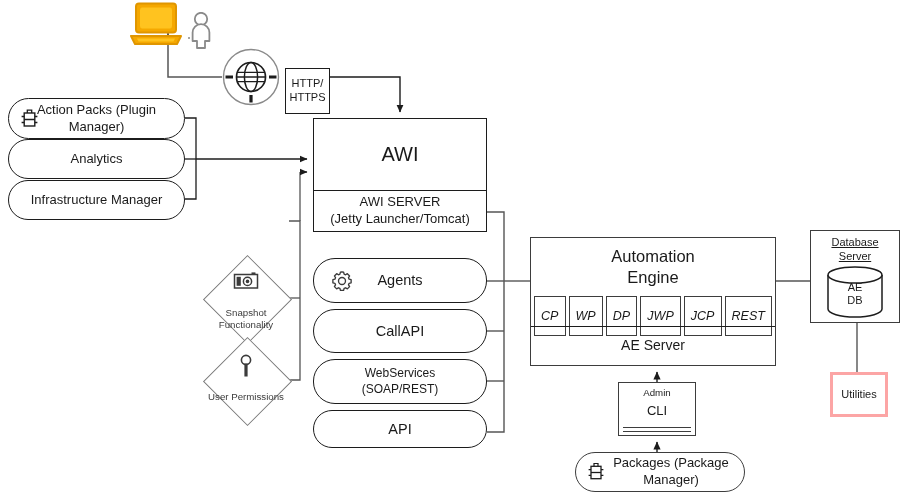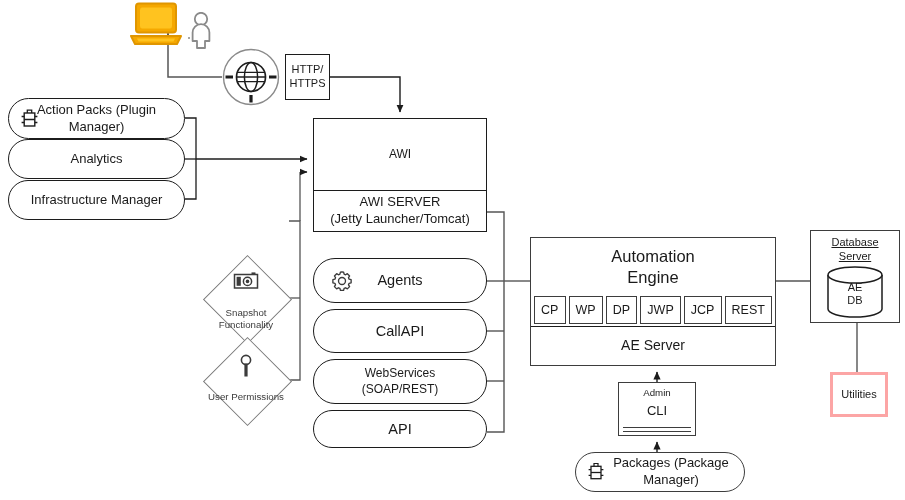--- a/index.html
+++ b/index.html
@@ -43,21 +43,21 @@
   }
   .lbl {
     line-height: 1.28;
     white-space: pre-line;
     pointer-events: none;
   }
   .f15 { font-size: 14.5px; }
   .f13 { font-size: 13px; }
   .f11 { font-size: 11px; }
   .f10 { font-size: 9.7px; }
-  .f18 { font-size: 12px; }
+  .f18 { font-size: 20px; }
   .f17 { font-size: 16.5px; }
 
   
   #np-action  { left: 8px;  top: 98px;  width: 177px; height: 41px; }
   #np-analytics { left: 8px; top: 139px; width: 177px; height: 40px; }
   #np-infra   { left: 8px;  top: 180px; width: 177px; height: 40px; }
 
   .pkg-icon {
     position: absolute;
     left: 12px;
@@ -145,24 +145,25 @@
     border: 1.4px solid #3d3d3d;
     display: block;
   }
   #np-ae .ae-title {
     position: absolute; left: 0; right: 0; top: 0; height: 58px;
     display: flex; align-items: center; justify-content: center;
     line-height: 1.22;
     white-space: pre-line;
   }
   #np-ae .ae-ports {
-    position: absolute; left: 0; right: 0; top: 58px; height: 28px;
+    position: absolute; left: 0; right: 0; top: 58px; height: 40px;
     display: flex; align-items: stretch;
     padding: 0 3px;
     box-sizing: border-box;
+    font-style: italic;
   }
   #np-ae .port {
     flex: 1 1 auto;
     border: 1.2px solid #3d3d3d;
     margin-right: 3px;
     display: flex; align-items: center; justify-content: center;
     font-size: 12.5px;
     background: #ffffff;
   }
   #np-ae .port:last-child { margin-right: 0; }
@@ -223,21 +224,21 @@
     border-radius: 20px;
   }
   #np-packages .pkg-icon2 {
     position: absolute; left: 12px; top: 50%; transform: translateY(-50%);
     width: 16px; height: 20px;
   }
   #np-packages .plbl { padding-left: 22px; }
 
   
   #np-http {
-    left: 285px; top: 54px; width: 45px; height: 46px;
+    left: 285px; top: 68px; width: 45px; height: 46px;
     border: 1.3px solid #1c1c1c;
     line-height: 1.25; white-space: pre-line;
   }
   #globe {
     position: absolute; left: 222px; top: 48px; width: 58px; height: 58px;
   }
 
   
   #laptop { position: absolute; left: 128px; top: 2px; width: 56px; height: 45px; }
   #person { position: absolute; left: 188px; top: 12px; width: 26px; height: 37px; }

